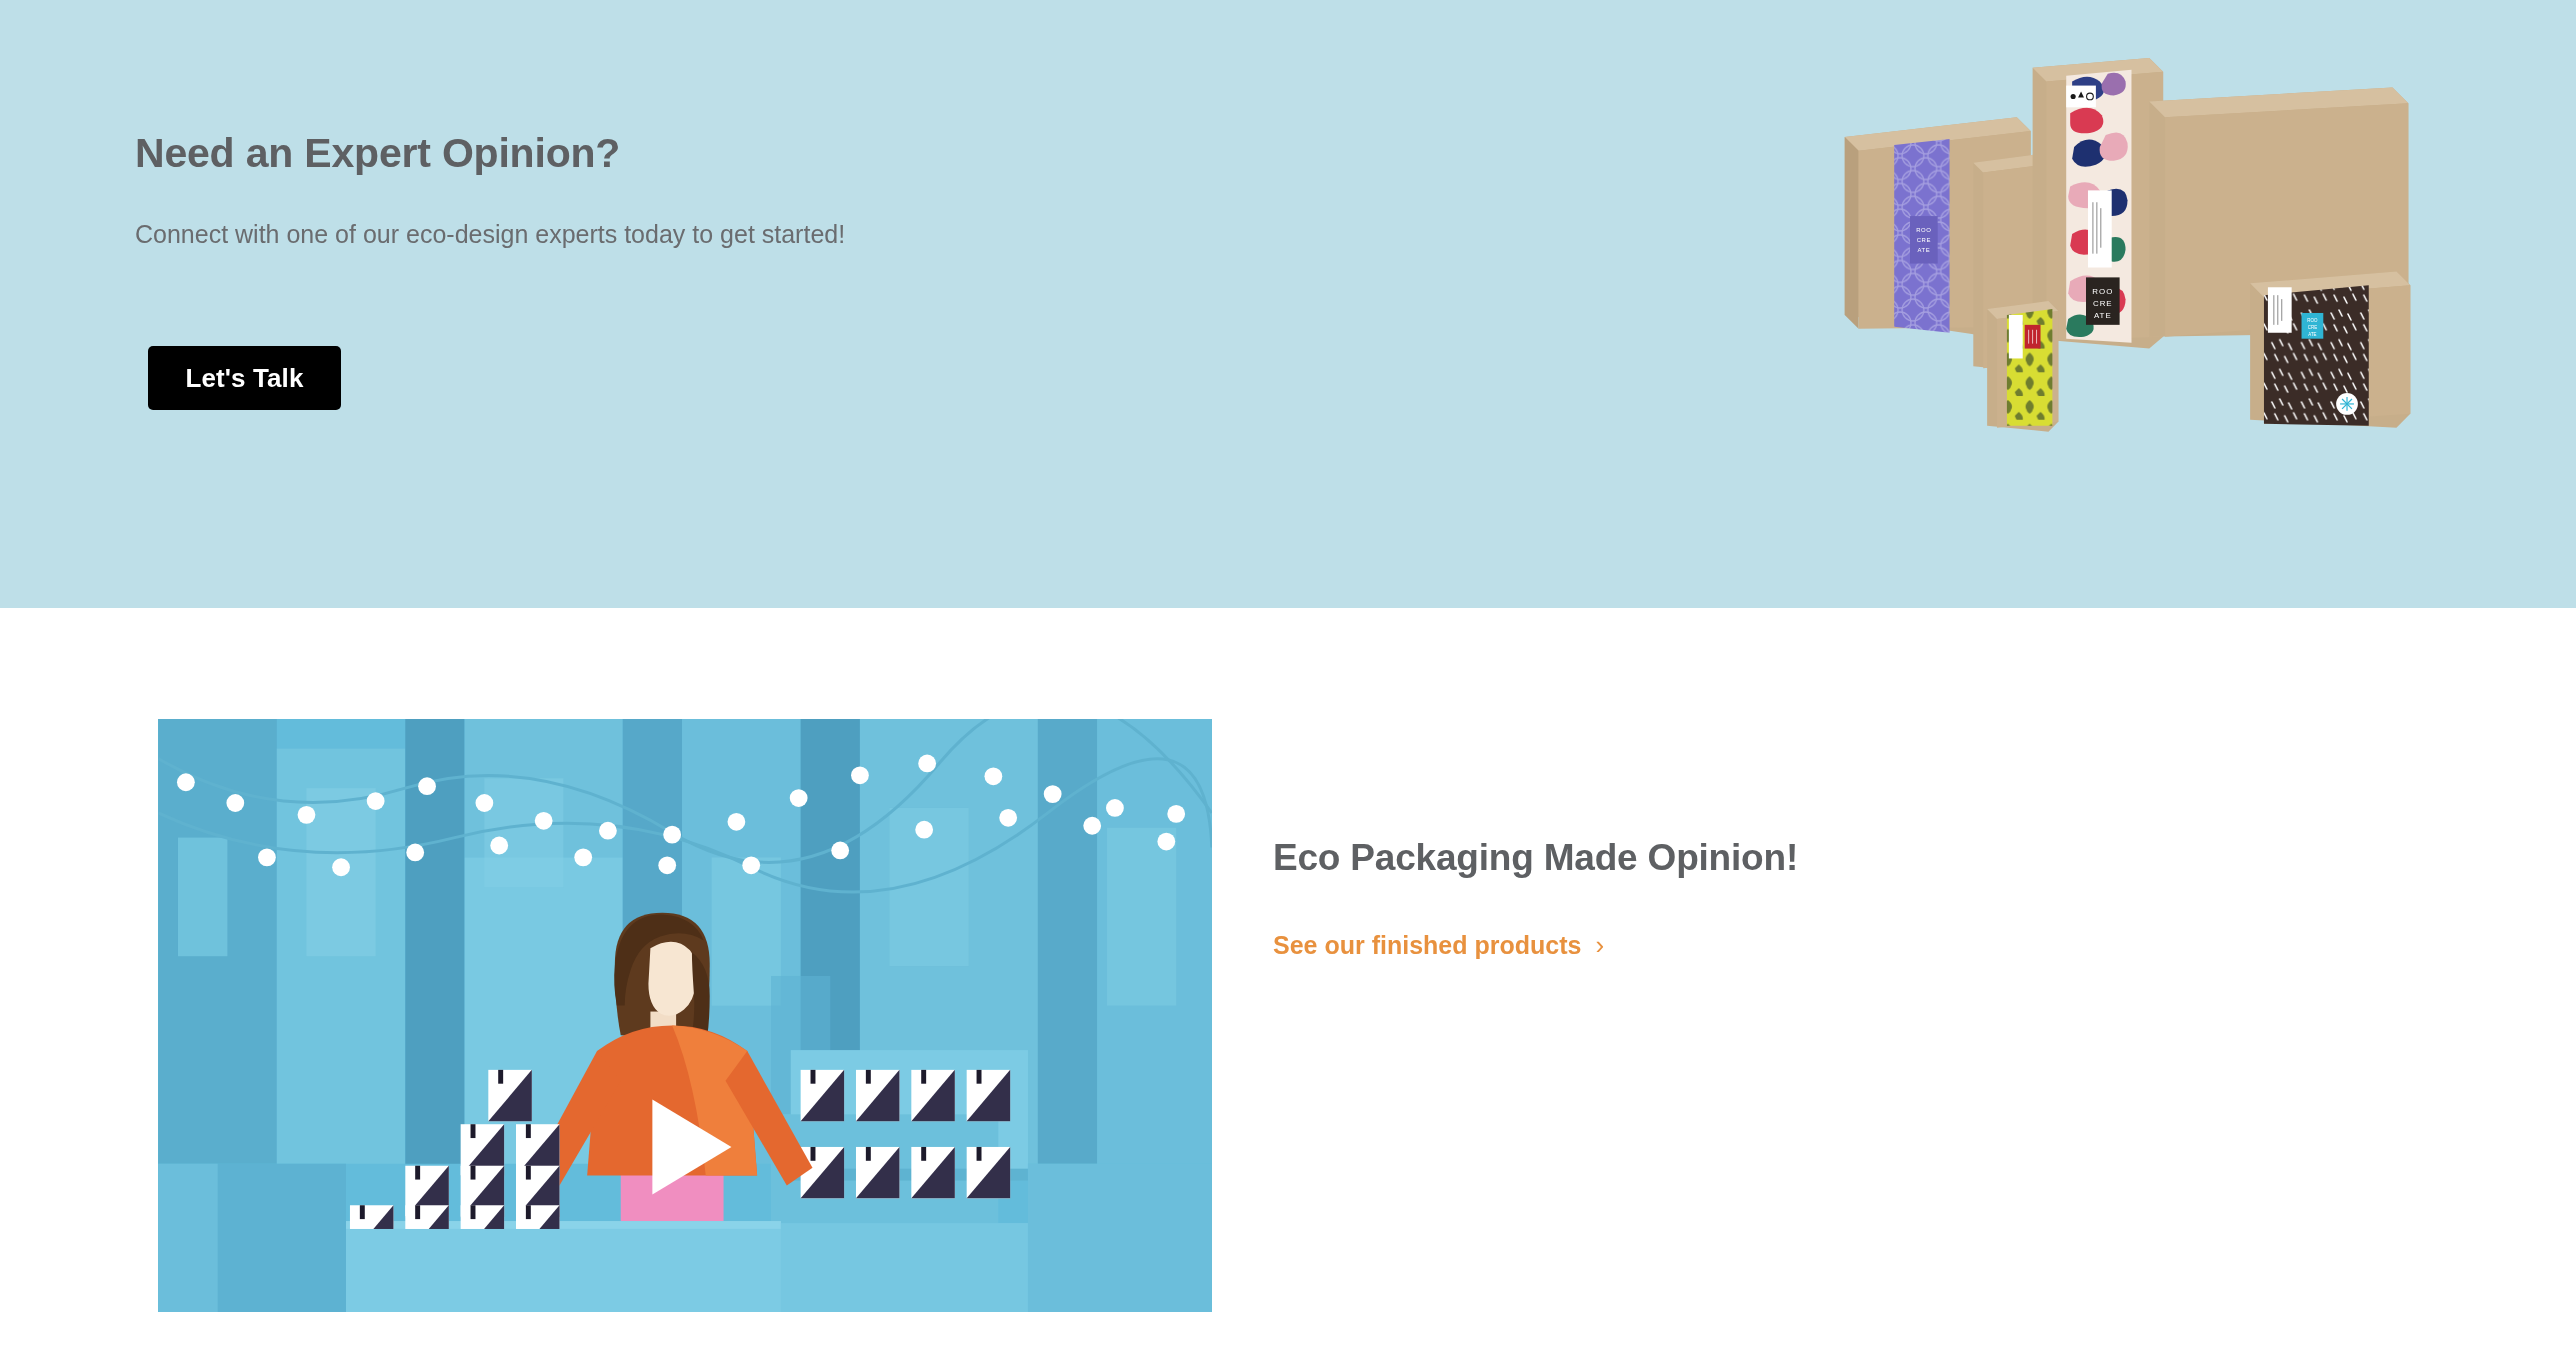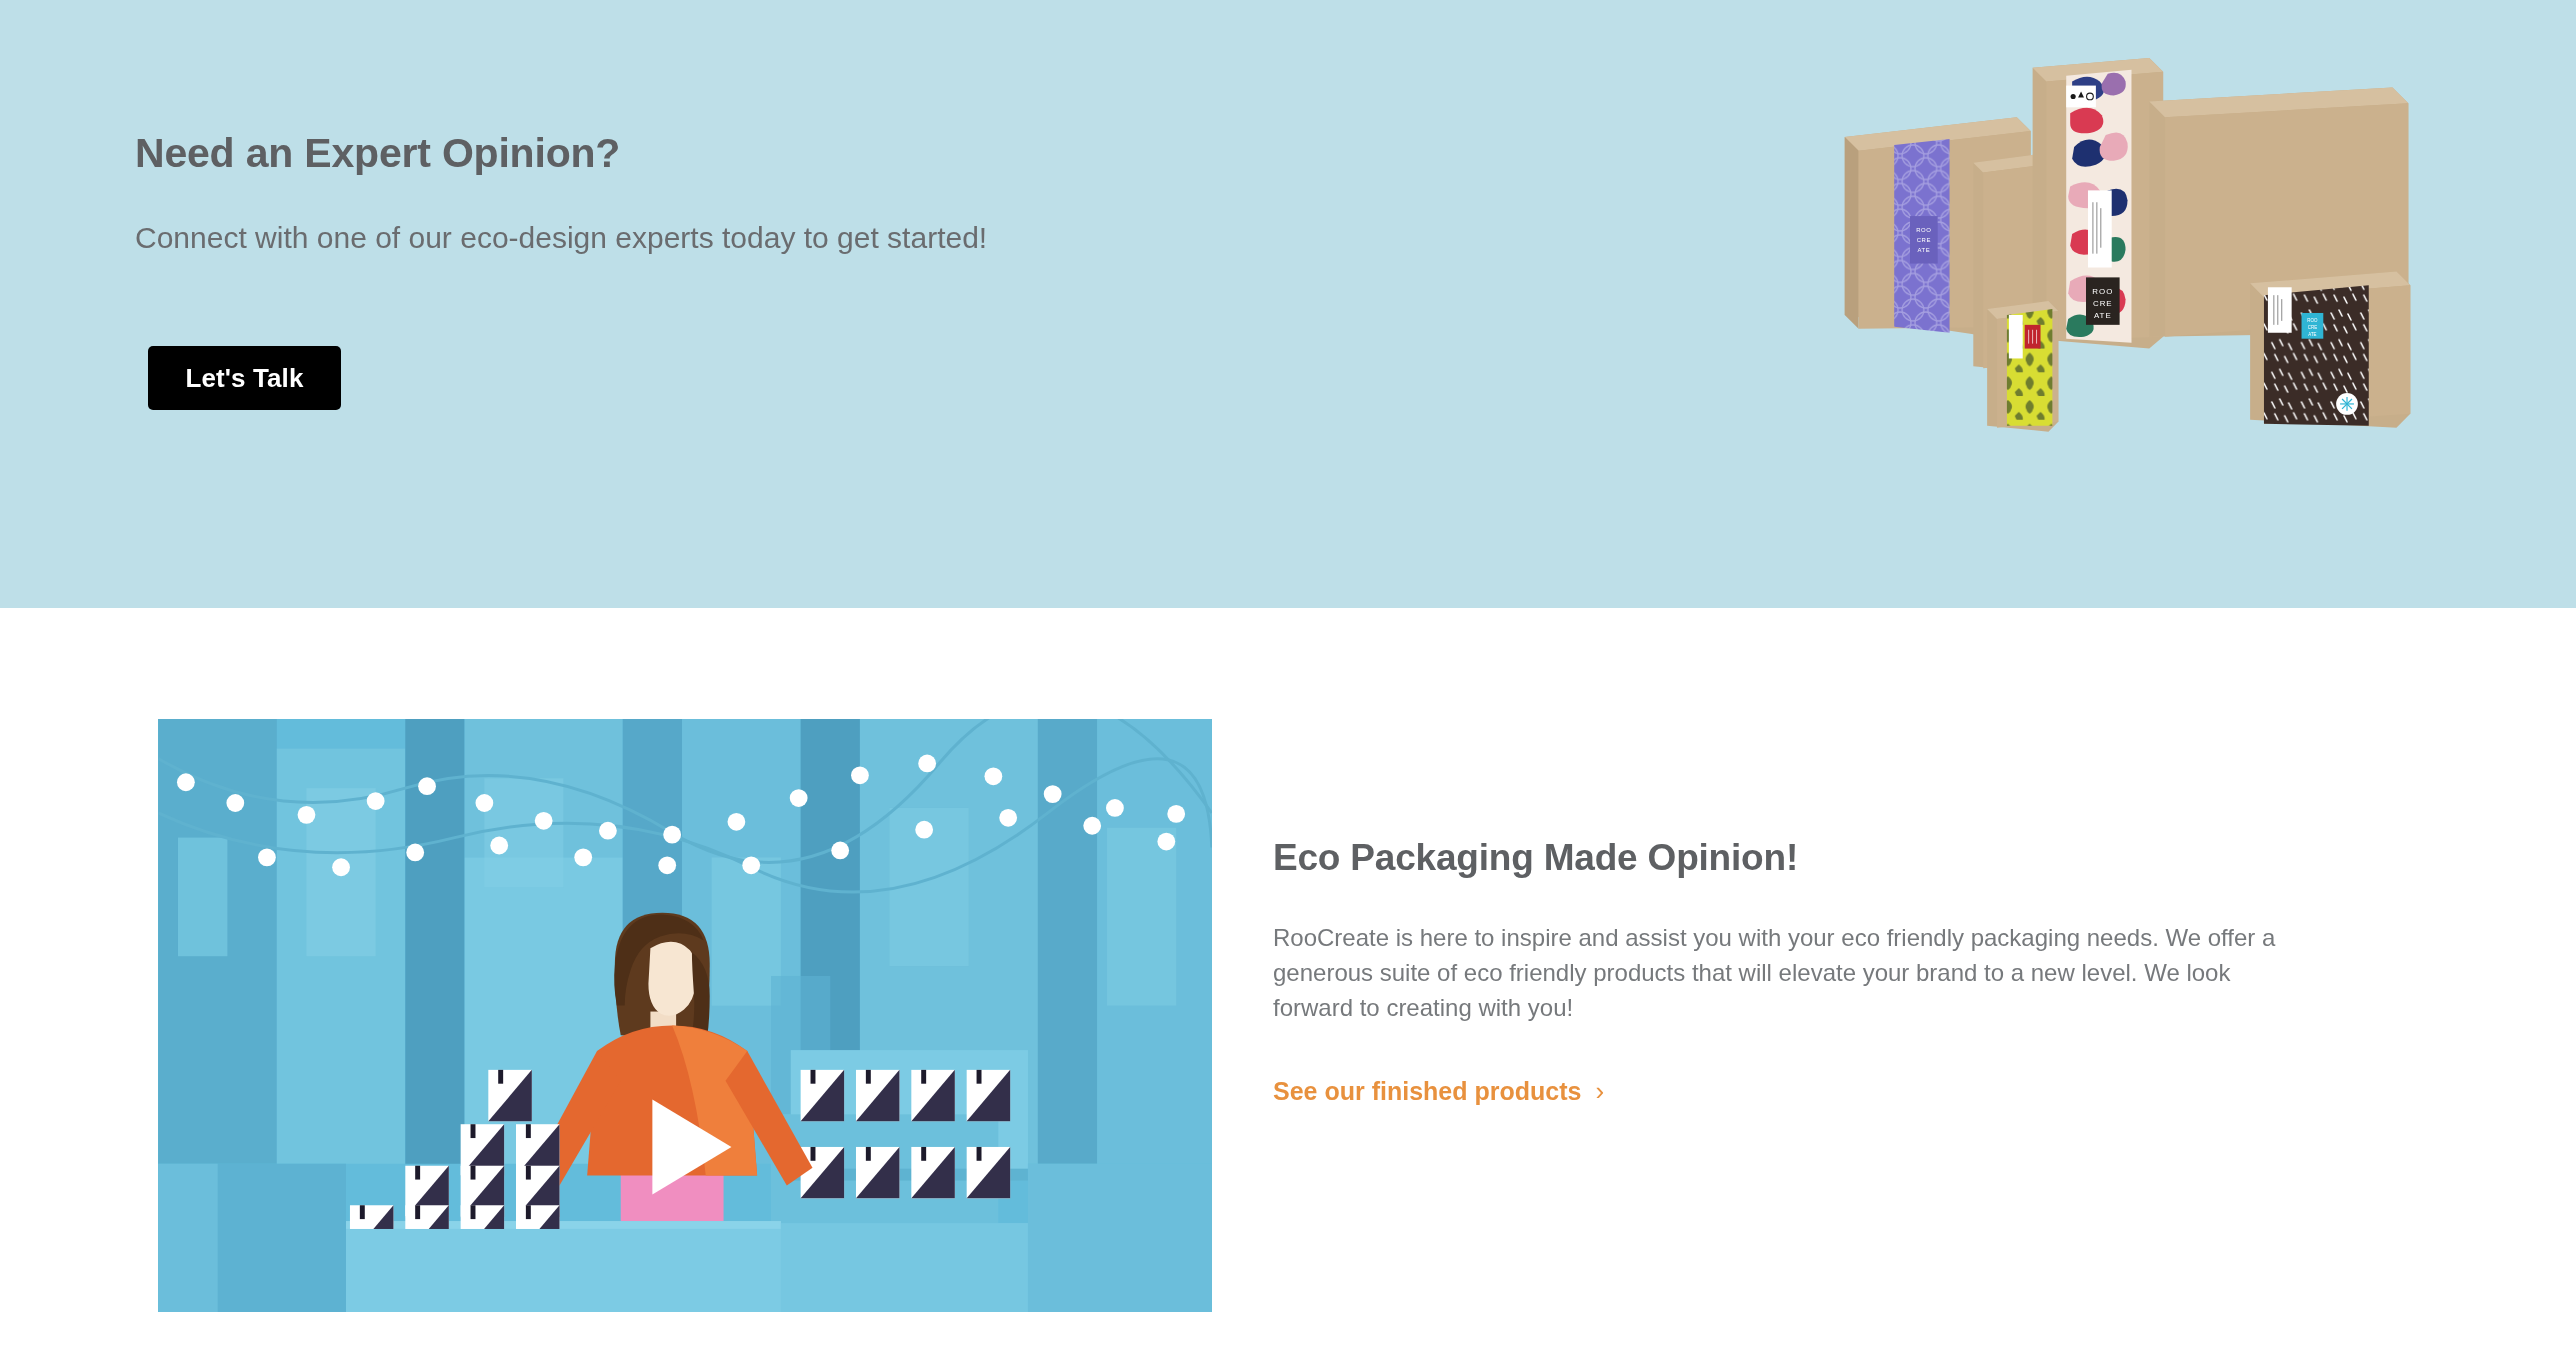--- a/index.html
+++ b/index.html
@@ -26,21 +26,21 @@
   }
   .hero-title {
     font-size: 41px;
     font-weight: bold;
     color: #5e6063;
     letter-spacing: -0.2px;
     line-height: 1.18;
   }
   .hero-sub {
     margin-top: 40px;
-    font-size: 30px;
+    font-size: 25px;
     color: #6a6c6f;
     line-height: 1.4;
     font-weight: 400;
   }
   .cta-btn {
     position: absolute;
     left: 148px;
     top: 346px;
     width: 193px;
     height: 64px;
@@ -476,19 +476,18 @@
       <rect x="630" y="510" width="250" height="90" fill="#76c7e1"></rect>
 
       <g>
         <path d="M500 385 L580 433 L500 481 Z" fill="#ffffff"></path>
       </g>
     </svg>
   </div>
 
   <div class="text-col">
     <h2 class="sec-title">Eco Packaging Made Opinion!</h2>
-    <p class="sec-body">RooCreate is here to inspire and assist you with your eco friendly packaging needs. We offer a generous suite of eco friendly products that will elevate your brand to a new level. We look forward to creating with you!</p>
     <a class="sec-link">
       <span>See our finished products</span><span class="chev">›</span>
     </a>
   </div>
 </section>
 
 
 </body></html>

